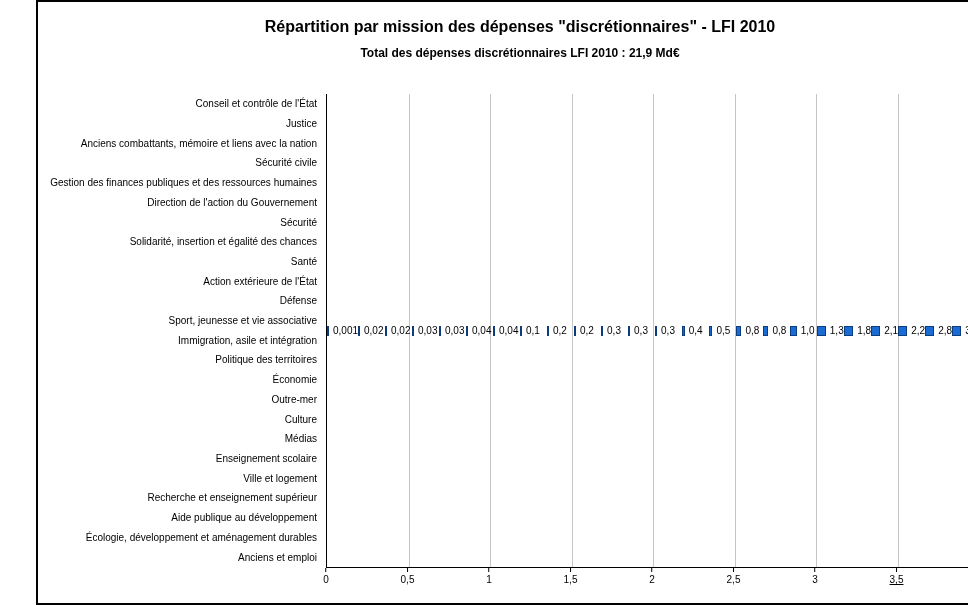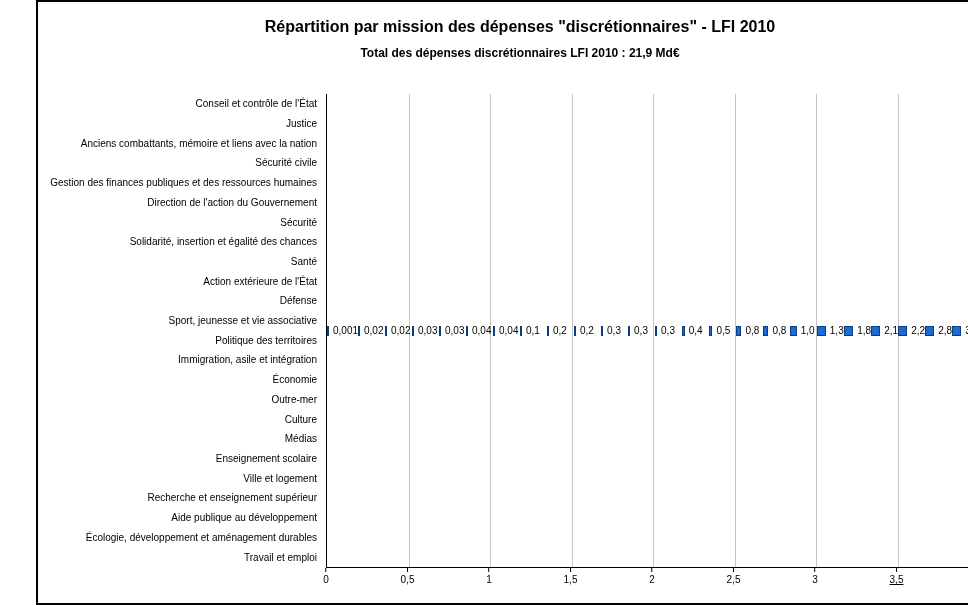--- a/index.html
+++ b/index.html
@@ -58,32 +58,32 @@
       <div class="cat">Anciens combattants, mémoire et liens avec la nation</div>
       <div class="cat">Sécurité civile</div>
       <div class="cat">Gestion des finances publiques et des ressources humaines</div>
       <div class="cat">Direction de l'action du Gouvernement</div>
       <div class="cat">Sécurité</div>
       <div class="cat">Solidarité, insertion et égalité des chances</div>
       <div class="cat">Santé</div>
       <div class="cat">Action extérieure de l'État</div>
       <div class="cat">Défense</div>
       <div class="cat">Sport, jeunesse et vie associative</div>
+      <div class="cat">Immigration, asile et intégration</div>
       <div class="cat">Politique des territoires</div>
-      <div class="cat">Immigration, asile et intégration</div>
       <div class="cat">Économie</div>
       <div class="cat">Outre-mer</div>
       <div class="cat">Culture</div>
       <div class="cat">Médias</div>
       <div class="cat">Enseignement scolaire</div>
       <div class="cat">Ville et logement</div>
       <div class="cat">Recherche et enseignement supérieur</div>
       <div class="cat">Aide publique au développement</div>
       <div class="cat">Écologie, développement et aménagement durables</div>
-      <div class="cat">Travail et emploi</div>
+      <div class="cat">Anciens et emploi</div>
     </div>
 
   <div id="plot">
     <div id="gridlines">
         <div class="grid" style="left: 12.5%;"></div>
         <div class="grid" style="left: 25%;"></div>
         <div class="grid" style="left: 37.5%;"></div>
         <div class="grid" style="left: 50%;"></div>
         <div class="grid" style="left: 62.5%;"></div>
         <div class="grid" style="left: 75%;"></div>

